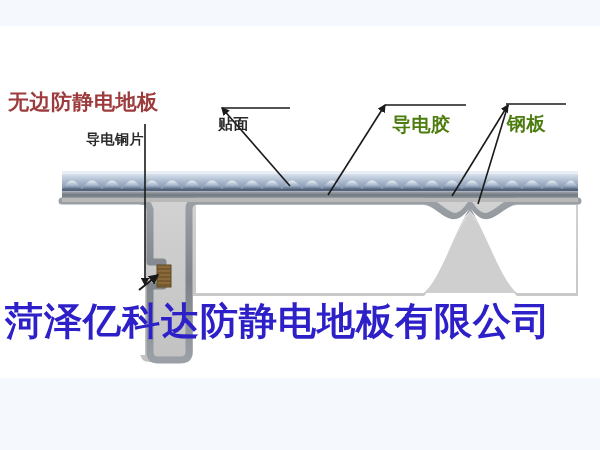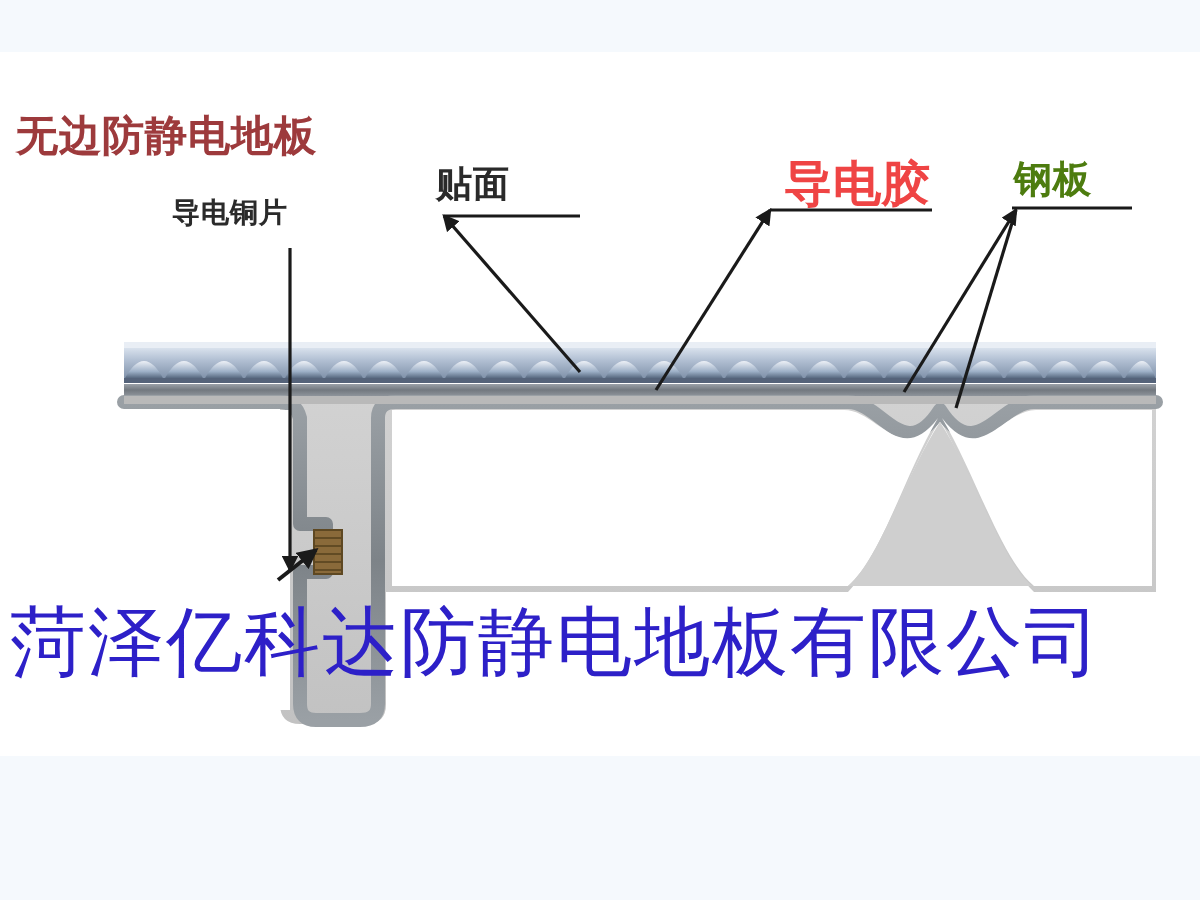--- a/index.html
+++ b/index.html
@@ -21,66 +21,67 @@
     position: absolute;
     left: 0;
     top: 0;
     width: 600px;
     height: 450px;
     display: block;
   }
   .lbl {
     position: absolute;
     white-space: nowrap;
-    font-family: Liberation Mono, monospace;
+    font-family: Liberation Serif, serif;
     line-height: 1;
     letter-spacing: 0.5px;
+    margin-top: 32px;
   }
   #label-title {
     left: 8px;
     top: 60px;
     font-size: 21px;
     color: #9d3a3c;
     font-weight: 700;
   }
   #label-copper {
     left: 86px;
     top: 101px;
     font-size: 14px;
     color: #2a2a2a;
     font-weight: 700;
   }
   #label-facing {
     left: 218px;
     top: 85px;
-    font-size: 18px;
+    font-size: 15px;
     color: #2a2a2a;
     font-weight: 700;
     text-align: center;
   }
   #label-adhesive {
     left: 392px;
     top: 83px;
-    font-size: 24px;
-    color: #ef4444;
+    font-size: 19px;
+    color: #4d7c0f;
     font-weight: 700;
   }
   #label-steel {
     left: 507px;
     top: 82px;
     font-size: 19px;
     color: #4d7c0f;
     font-weight: 700;
   }
   #watermark {
     position: absolute;
     left: 5px;
     top: 296px;
     font-size: 38px;
-    font-weight: 400;
+    font-weight: 700;
     color: #2d20c8;
     letter-spacing: 1px;
     white-space: nowrap;
     font-family: "Liberation Serif", "DejaVu Serif", serif;
     pointer-events: none;
   }
 </style>
 </head>
 <body>
 

